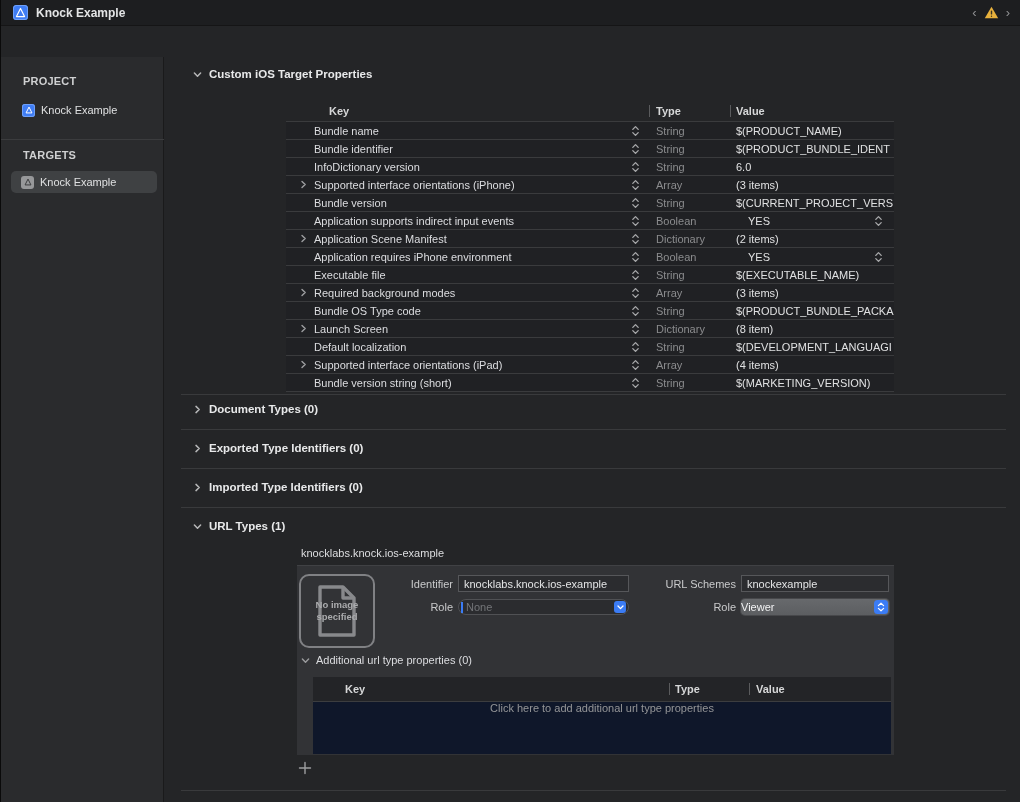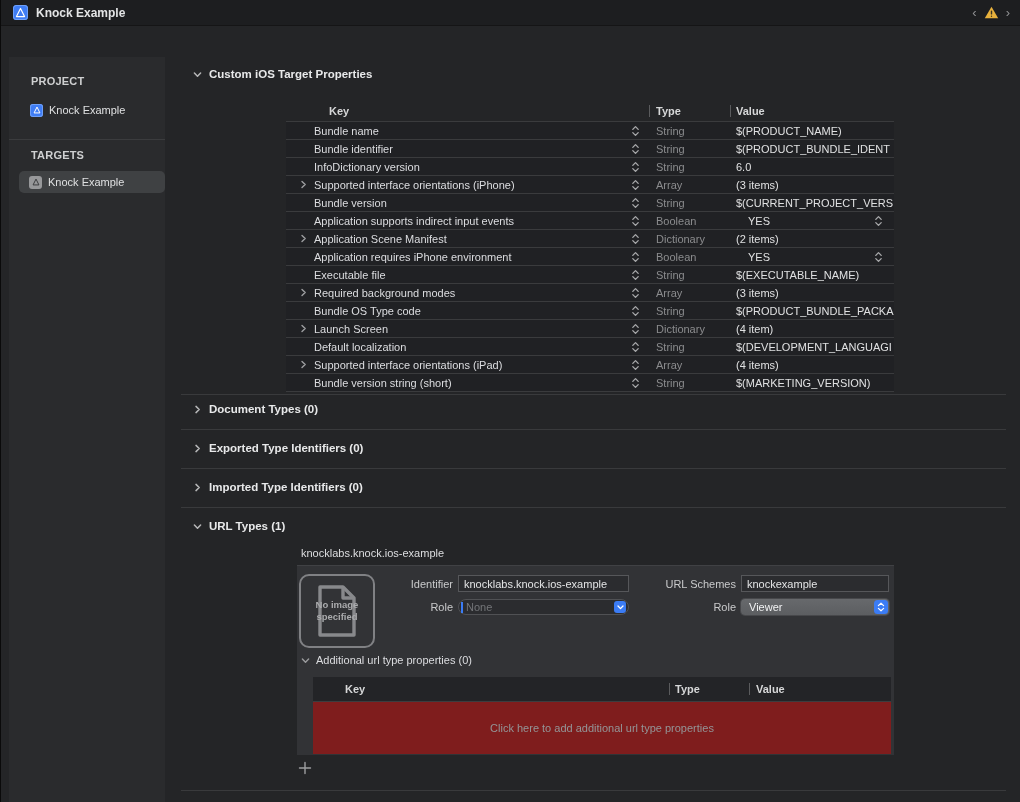--- a/index.html
+++ b/index.html
@@ -19,21 +19,21 @@
 
   
   .tabbar { position:absolute; left:0; top:27px; width:100%; height:30px; background:#212225;
             border-bottom:1px solid #141415; display:flex; align-items:center; }
   .sidebar-toggle { margin-left:10px; color:#b8b9ba; display:flex; }
   .tabs { display:flex; align-items:center; margin-left:178px; gap:0; }
   .tab { padding:3px 12px; color:#d2d3d4; font-size:12px; border-radius:10px; white-space:nowrap; cursor:default; }
   .tab.active { background:#3d5a78; color:#fff; }
 
   
-  .sidebar { position:absolute; left:8px; top:57px; width:163px; height:745px; background:#2a2b2d; border-right:1px solid #1a1a1b; }
+  .sidebar { position:absolute; left:0; top:57px; width:163px; height:745px; background:#2a2b2d; border-right:1px solid #1a1a1b; }
   .side-label { position:absolute; left:22px; font-weight:bold; font-size:11px; color:#cfd0d1; letter-spacing:.2px; }
   .side-item { position:absolute; left:10px; width:146px; height:22px; display:flex; align-items:center; border-radius:5px; padding-left:10px; gap:6px; }
   .side-item.selected { background:#3f4143; }
   .mini-icon { width:13px; height:13px; border-radius:3px; flex:0 0 auto; display:flex; align-items:center; justify-content:center; }
   .mini-icon.blue { background:#3f7df5; box-shadow:0 0 0 1px #6ea0f8 inset; }
   .mini-icon.gray { background:#97989a; }
   .side-divider { position:absolute; left:0; width:163px; height:1px; background:#3b3c3e; }
 
   
   .content { position:absolute; left:164px; top:57px; width:856px; height:745px; background:#242527; }
@@ -68,32 +68,32 @@
   .frm-label { position:absolute; text-align:right; color:#c9cacb; }
   .txt-field { position:absolute; height:17px; background:#2b2c2f; border:1px solid #56575a; color:#e3e4e5;
                font-family:"Liberation Sans", sans-serif; font-size:11px; padding:0 5px; outline:none; }
   .combo { position:absolute; height:16px; background:#2b2c2f; border:1px solid #505154; display:flex; align-items:center; }
   .combo .caret { width:2px; height:11px; background:#3b7cf5; margin-left:2px; }
   .combo .combo-text { margin-left:3px; color:#737578; }
   .combo .combo-btn { position:absolute; right:2px; width:12px; height:12px; border-radius:3px; background:#3b7cf5;
                       display:flex; align-items:center; justify-content:center; color:#fff; }
   .popup { position:absolute; height:16px; border-radius:4px; background:linear-gradient(#67696c,#5c5e61);
            display:flex; align-items:center; color:#f2f3f4; box-shadow:0 0 0 1px #47484b; }
-  .popup .popup-text { margin-left:8px; }
+  .popup .popup-text { }
   .popup .popup-btn { position:absolute; right:1px; top:1px; width:14px; height:14px; border-radius:3.5px; background:#3b7cf5;
                       display:flex; align-items:center; justify-content:center; color:#fff; }
   .add-head { position:absolute; left:4px; top:88px; display:flex; align-items:center; gap:6px; color:#dcdde0; font-size:11px; }
   .add-head .chev { color:#9b9c9e; display:flex; }
   .atable { position:absolute; left:16px; top:111px; width:578px; }
   .atable-header { position:relative; height:24px; background:#232427; display:flex; align-items:center; font-weight:bold; color:#d6d7d8; }
   .ah-key { position:absolute; left:32px; }
   .ah-type { position:absolute; left:362px; }
   .ah-value { position:absolute; left:443px; }
   .avbar { position:absolute; top:6px; width:1px; height:12px; background:#5a5b5d; }
-  .atable-body { height:53px; background:#7f1d1d; border-top:1px solid #3c3d3f; display:flex; align-items:center; justify-content:center; }
+  .atable-body { height:53px; background:#0f172a; border-top:1px solid #3c3d3f; display:flex; align-items:flex-start; justify-content:center; }
   .empty-hint { color:#949597; }
   .plus-btn { position:absolute; left:132px; top:703px; width:16px; height:16px; color:#9d9ea0; display:flex; align-items:center; justify-content:center; }
 
   svg { display:block; }
 </style>
 </head>
 <body>
 
 <div class="window">
 
@@ -301,21 +301,21 @@
                 <path d="M3 1.4 L6.2 4.5 L3 7.6" fill="none" stroke="currentColor" stroke-width="1.4" stroke-linecap="round" stroke-linejoin="round"></path>
               </svg>
             </span>
             <span class="key">Launch Screen</span>
             <span class="stepper">
               <svg width="9" height="12" viewBox="0 0 9 12">
                 <path d="M1.8 4.4 L4.5 1.6 L7.2 4.4 M1.8 7.6 L4.5 10.4 L7.2 7.6" fill="none" stroke="currentColor" stroke-width="1.3" stroke-linecap="round" stroke-linejoin="round"></path>
               </svg>
             </span>
             <span class="type">Dictionary</span>
-            <span class="val">(4 item)</span>
+            <span class="val">(8 item)</span>
           </div>
           <div class="prow">
             <span class="key">Default localization</span>
             <span class="stepper">
               <svg width="9" height="12" viewBox="0 0 9 12">
                 <path d="M1.8 4.4 L4.5 1.6 L7.2 4.4 M1.8 7.6 L4.5 10.4 L7.2 7.6" fill="none" stroke="currentColor" stroke-width="1.3" stroke-linecap="round" stroke-linejoin="round"></path>
               </svg>
             </span>
             <span class="type">String</span>
             <span class="val">$(DEVELOPMENT_LANGUAGI</span>

